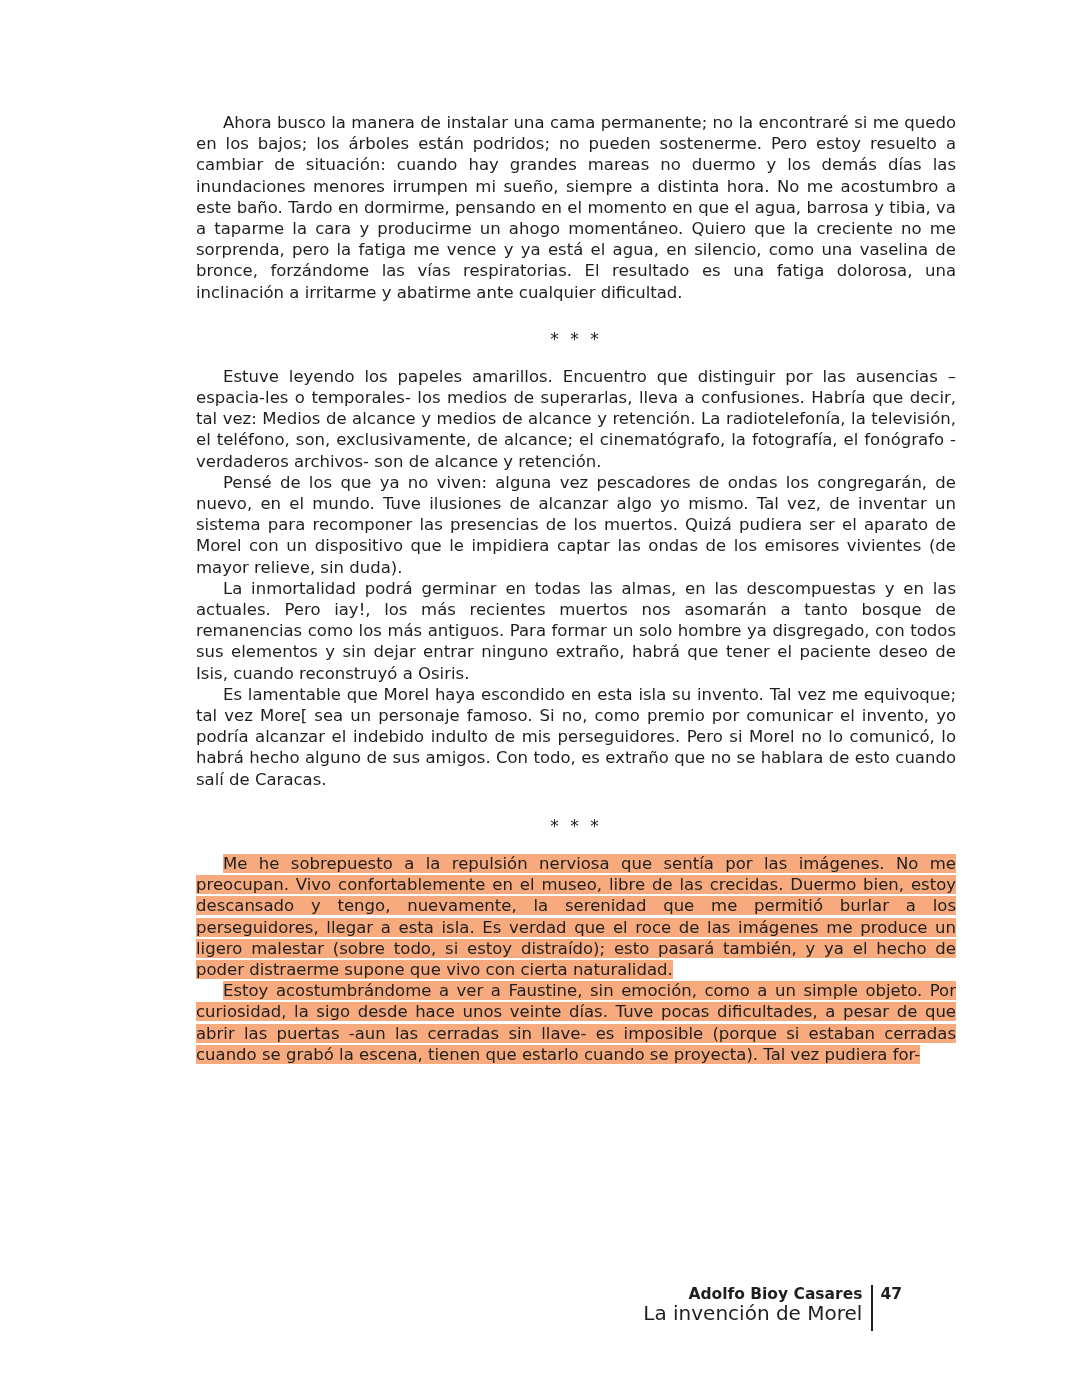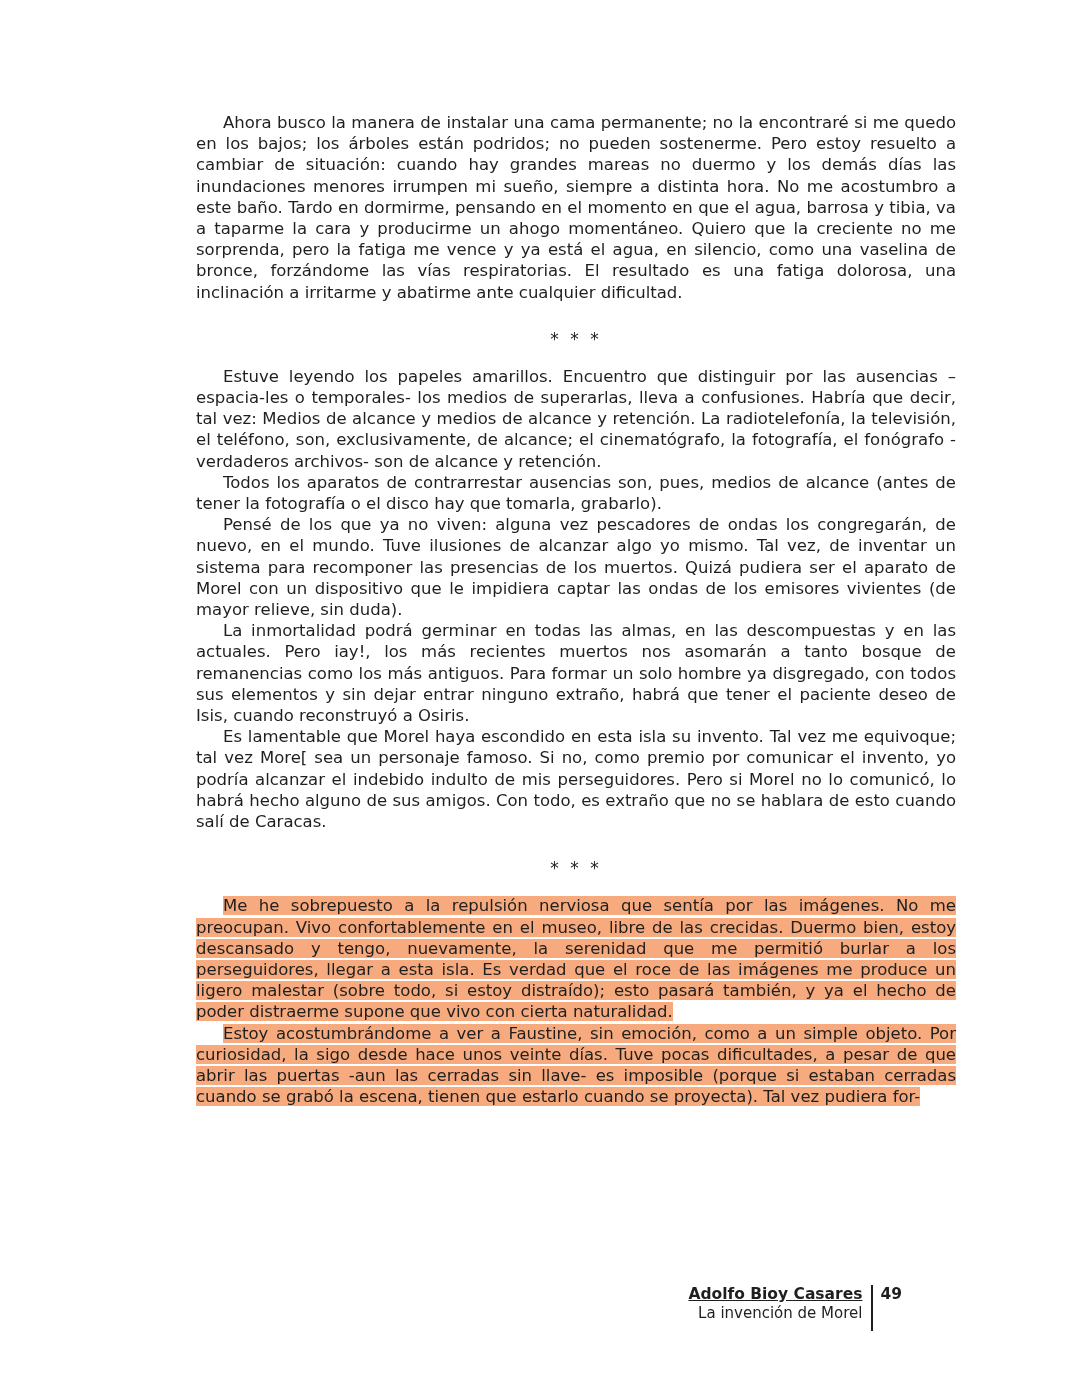--- a/index.html
+++ b/index.html
@@ -44,24 +44,23 @@
     bottom: 66px;
     display: flex;
     align-items: flex-start;
   }
   .footer-text { text-align: right; }
   .footer-author {
     font-weight: bold;
     font-size: 15.5px;
     line-height: 19px;
     white-space: nowrap;
-    text-decoration: underline;
   }
   .footer-title {
-    font-size: 15px;
+    font-size: 20px;
     line-height: 19px;
     white-space: nowrap;
   }
   .footer-rule {
     width: 2px;
     height: 46px;
     background: #1f1f1f;
     margin: 0 7px 0 9px;
     align-self: flex-start;
   }
@@ -71,29 +70,28 @@
     line-height: 19px;
   }
 </style>
 </head>
 <body style="color: rgb(31, 31, 31);">
 
 <main class="page">
   <p class="para">Ahora busco la manera de instalar una cama permanente; no la encontraré si me quedo en los bajos; los árboles están podridos; no pueden sostenerme. Pero estoy resuelto a cambiar de situación: cuando hay grandes mareas no duermo y los demás días las inundaciones menores irrumpen mi sueño, siempre a distinta hora. No me acostumbro a este baño. Tardo en dormirme, pensando en el momento en que el agua, barrosa y tibia, va a taparme la cara y producirme un ahogo momentáneo. Quiero que la creciente no me sorprenda, pero la fatiga me vence y ya está el agua, en silencio, como una vaselina de bronce, forzándome las vías respiratorias. El resultado es una fatiga dolorosa, una inclinación a irritarme y abatirme ante cualquier dificultad.</p>
   <div class="separator">* * *</div>
   <p class="para">Estuve leyendo los papeles amarillos. Encuentro que distinguir por las ausencias – espacia-les o temporales- los medios de superarlas, lleva a confusiones. Habría que decir, tal vez: Medios de alcance y medios de alcance y retención. La radiotelefonía, la televisión, el teléfono, son, exclusivamente, de alcance; el cinematógrafo, la fotografía, el fonógrafo -verdaderos archivos- son de alcance y retención.</p>
-  <p class="para">Todos los aparatos de contrarrestar ausencias son, pues, medios de alcance (antes de tener la fotografía o el disco hay que tomarla, grabarlo).</p>
   <p class="para">Pensé de los que ya no viven: alguna vez pescadores de ondas los congregarán, de nuevo, en el mundo. Tuve ilusiones de alcanzar algo yo mismo. Tal vez, de inventar un sistema para recomponer las presencias de los muertos. Quizá pudiera ser el aparato de Morel con un dispositivo que le impidiera captar las ondas de los emisores vivientes (de mayor relieve, sin duda).</p>
   <p class="para">La inmortalidad podrá germinar en todas las almas, en las descompuestas y en las actuales. Pero iay!, los más recientes muertos nos asomarán a tanto bosque de remanencias como los más antiguos. Para formar un solo hombre ya disgregado, con todos sus elementos y sin dejar entrar ninguno extraño, habrá que tener el paciente deseo de Isis, cuando reconstruyó a Osiris.</p>
   <p class="para">Es lamentable que Morel haya escondido en esta isla su invento. Tal vez me equivoque; tal vez More[ sea un personaje famoso. Si no, como premio por comunicar el invento, yo podría alcanzar el indebido indulto de mis perseguidores. Pero si Morel no lo comunicó, lo habrá hecho alguno de sus amigos. Con todo, es extraño que no se hablara de esto cuando salí de Caracas.</p>
   <div class="separator">* * *</div>
   <p class="para"><span class="hl">Me he sobrepuesto a la repulsión nerviosa que sentía por las imágenes. No me preocupan. Vivo confortablemente en el museo, libre de las crecidas. Duermo bien, estoy descansado y tengo, nuevamente, la serenidad que me permitió burlar a los perseguidores, llegar a esta isla. Es verdad que el roce de las imágenes me produce un ligero malestar (sobre todo, si estoy distraído); esto pasará también, y ya el hecho de poder distraerme supone que vivo con cierta naturalidad.</span></p>
   <p class="para"><span class="hl">Estoy acostumbrándome a ver a Faustine, sin emoción, como a un simple objeto. Por curiosidad, la sigo desde hace unos veinte días. Tuve pocas dificultades, a pesar de que abrir las puertas -aun las cerradas sin llave- es imposible (porque si estaban cerradas cuando se grabó la escena, tienen que estarlo cuando se proyecta). Tal vez pudiera for-</span></p>
 </main>
 
 <footer class="footer">
   <div class="footer-text">
     <div class="footer-author">Adolfo Bioy Casares</div>
     <div class="footer-title">La invención de Morel</div>
   </div>
   <div class="footer-rule"></div>
-  <div class="footer-page">49</div>
+  <div class="footer-page">47</div>
 </footer>
 
 </body></html>

